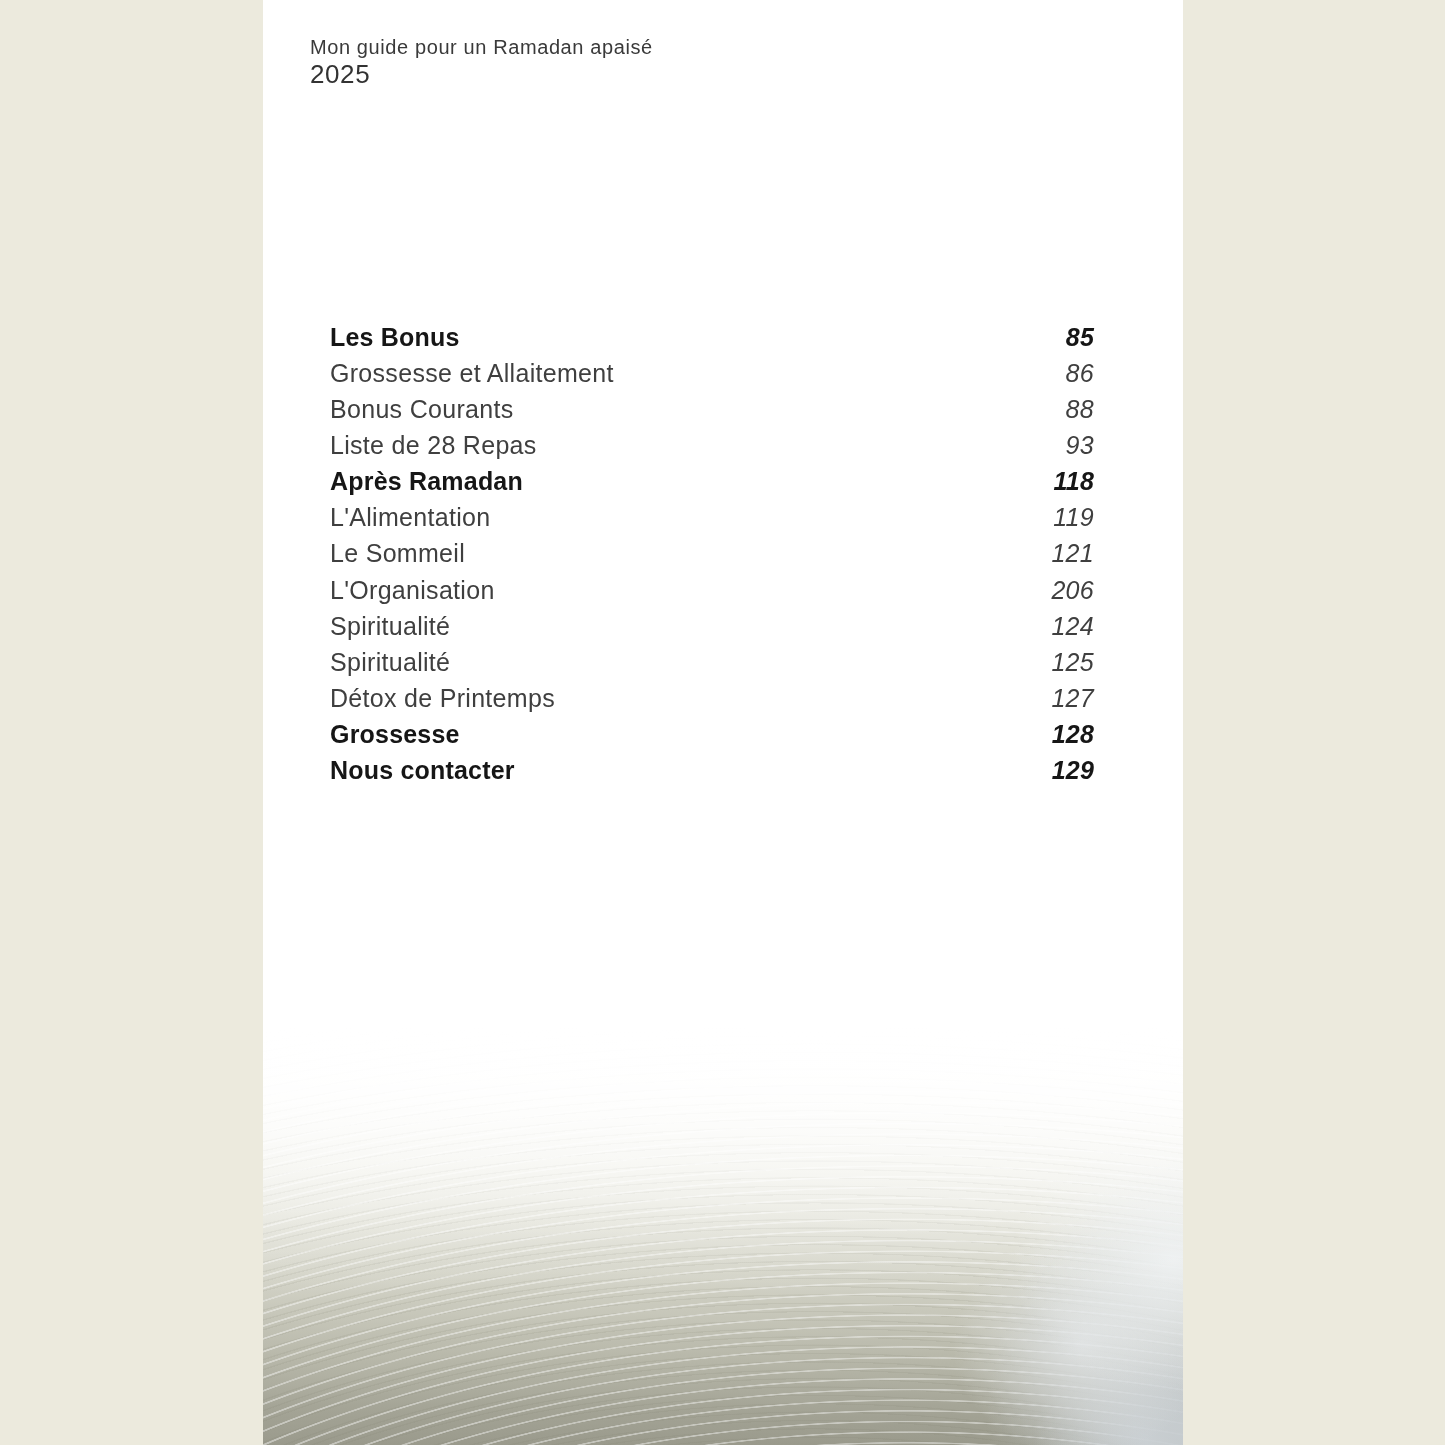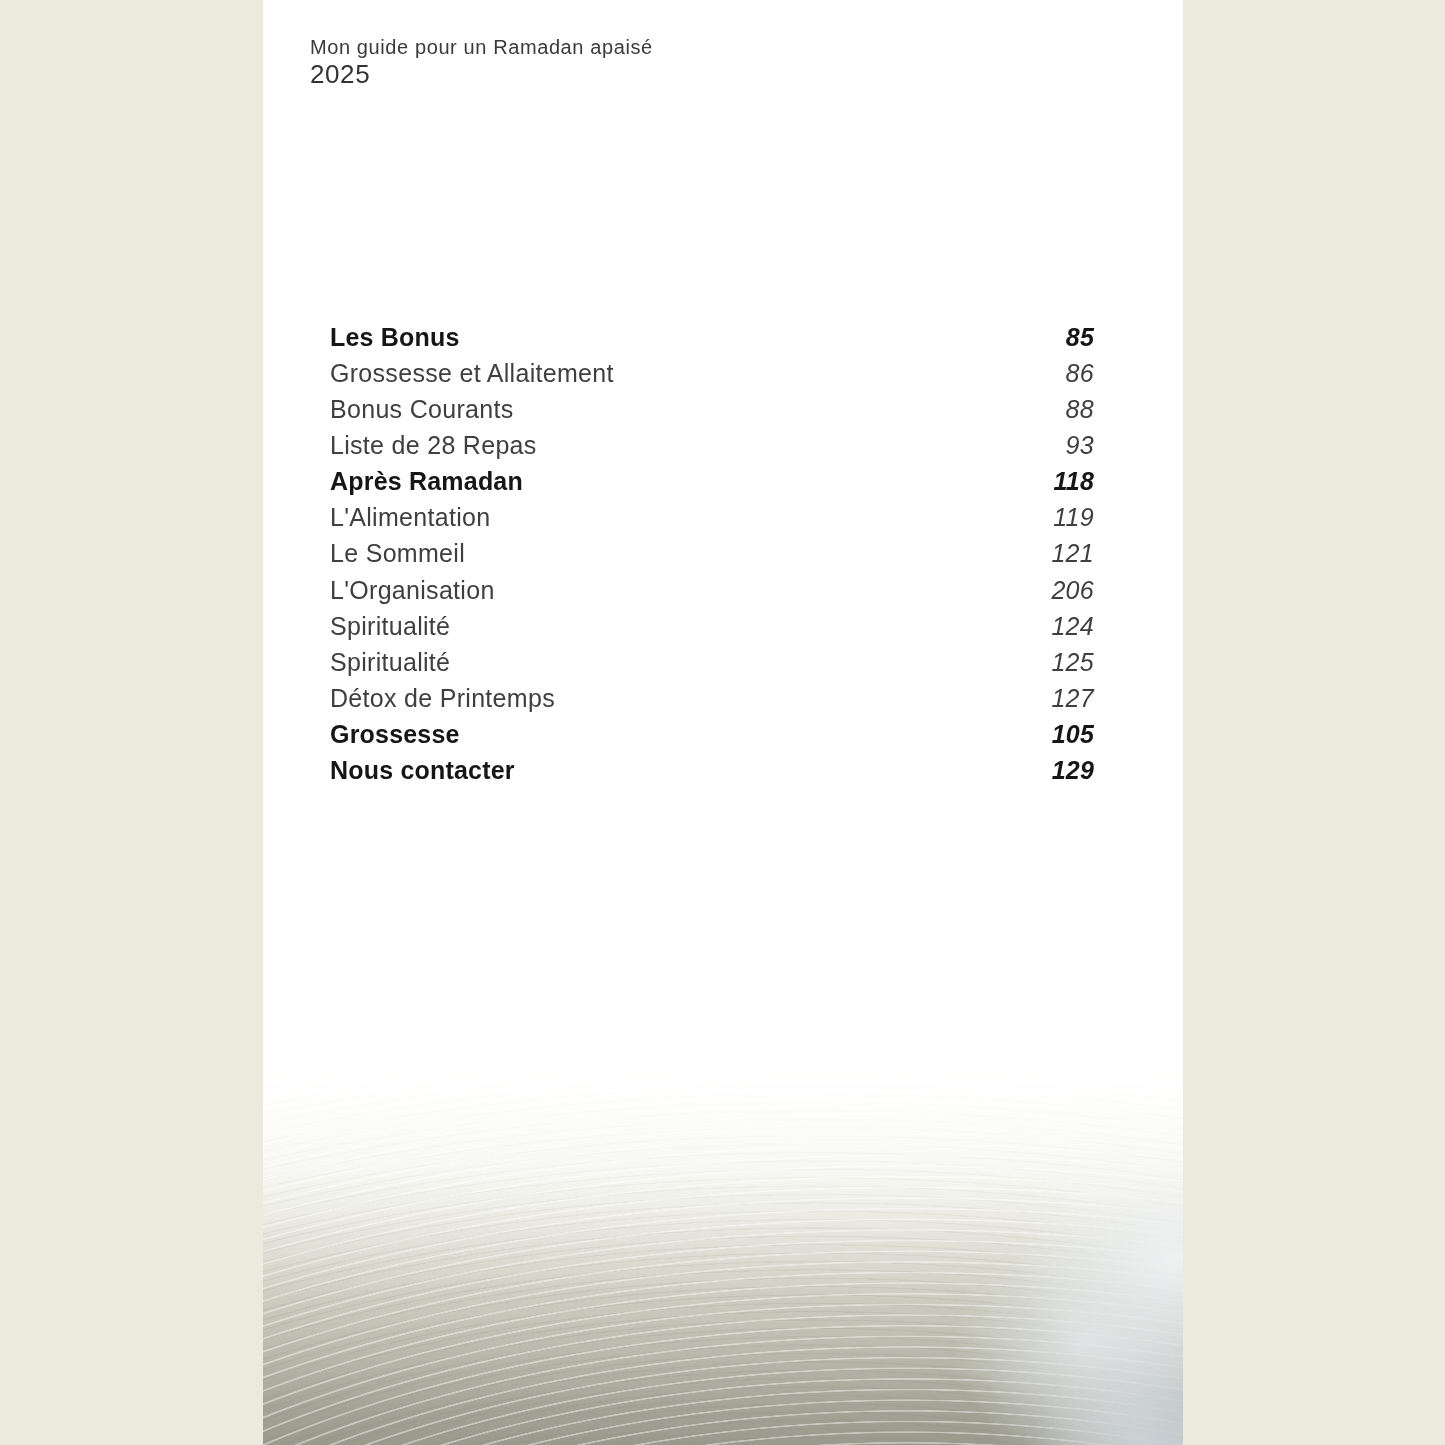--- a/index.html
+++ b/index.html
@@ -160,21 +160,21 @@
       <div class="toc-row">
         <span class="toc-label">Spiritualité</span>
         <span class="toc-page">125</span>
       </div>
       <div class="toc-row">
         <span class="toc-label">Détox de Printemps</span>
         <span class="toc-page">127</span>
       </div>
       <div class="toc-row bold">
         <span class="toc-label">Grossesse</span>
-        <span class="toc-page">105</span>
+        <span class="toc-page">128</span>
       </div>
       <div class="toc-row bold">
         <span class="toc-label">Nous contacter</span>
         <span class="toc-page">129</span>
       </div>
     </div>
 
   <div class="wave-photo"></div>
 
 </div>

